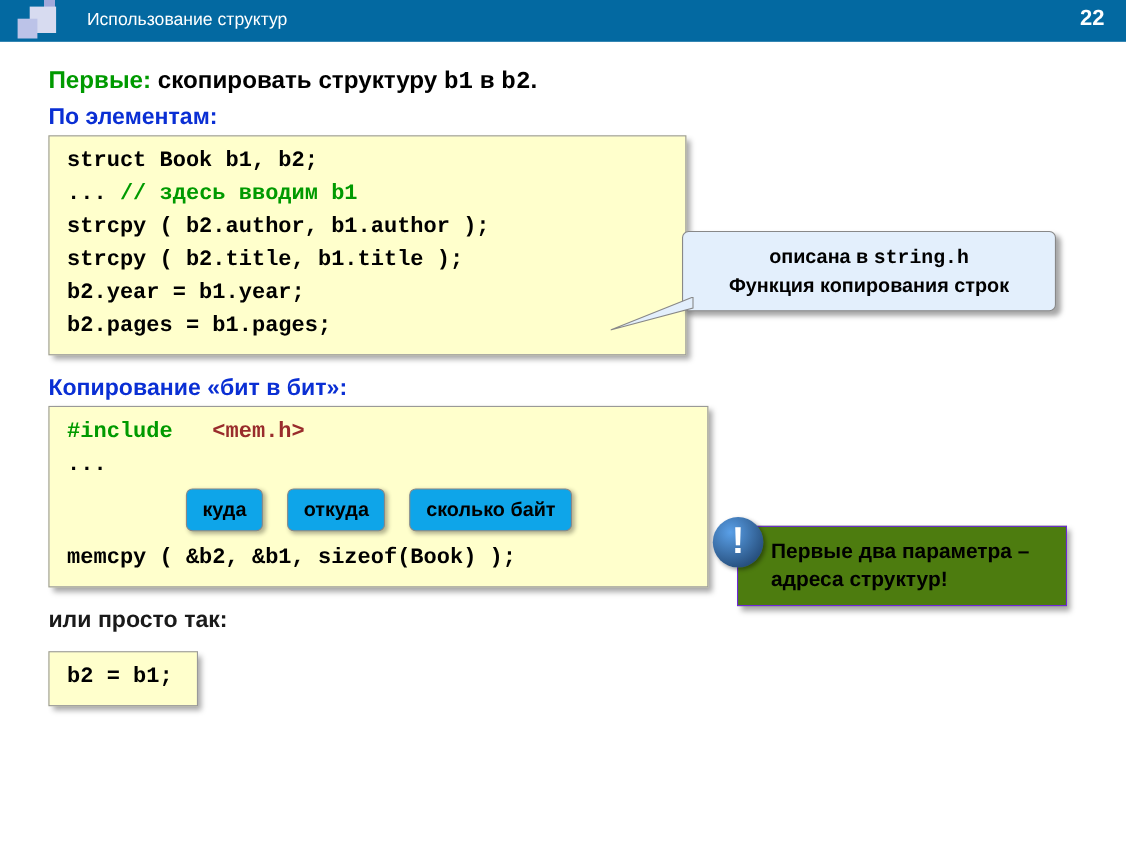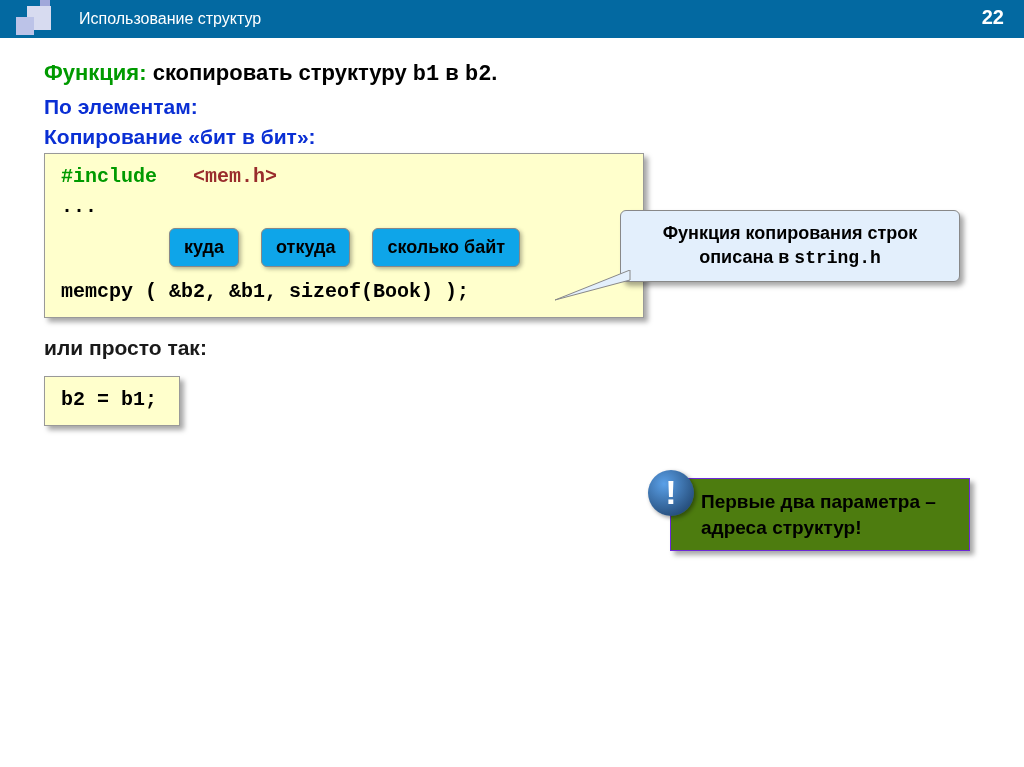--- a/index.html
+++ b/index.html
@@ -147,25 +147,33 @@
     <div class="sq sq2"></div>
   </div>
   <div class="header-title">Использование структур</div>
   <div class="page-number">22</div>
 </div>
 
 <div class="content">
 
 
   <div class="task-line">
-    <span class="task-label">Функция:</span><span> скопировать структуру </span><span class="mono-inline">b1</span><span> в </span><span class="mono-inline">b2</span><span>.</span>
+    <span class="task-label">Первые:</span><span> скопировать структуру </span><span class="mono-inline">b1</span><span> в </span><span class="mono-inline">b2</span><span>.</span>
   </div>
 
   <div class="section-label">По элементам:</div>
 
+  <div class="code-box wide">
+    <div>struct Book b1, b2;</div>
+    <div><span>...   </span><span class="comment">// здесь вводим b1</span></div>
+    <div>strcpy ( b2.author, b1.author );</div>
+    <div>strcpy ( b2.title, b1.title );</div>
+    <div>b2.year = b1.year;</div>
+    <div>b2.pages = b1.pages;</div>
+  </div>
 
   <div class="section-label">Копирование «бит в бит»:</div>
 
   <div class="code-box wide" style="width:600px;">
     <div><span class="preproc">#include </span><span class="angle">&lt;mem.h&gt;</span></div>
     <div>...</div>
     <div class="bubble-row" style="margin-left:108px;">
       <span class="label-bubble">куда</span>
       <span class="label-bubble">откуда</span>
       <span class="label-bubble">сколько байт</span>
@@ -175,22 +183,22 @@
 
   <div class="or-simple">или просто так:</div>
 
   <div class="code-box small">
     <div>b2 = b1;</div>
   </div>
 
 </div>
 
 <div class="callout" style="left:620px; top:210px; width:340px;">
+  <div><span>описана в </span><span class="mono-inline">string.h</span></div>
   <div>Функция копирования строк</div>
-  <div><span>описана в </span><span class="mono-inline">string.h</span></div>
 </div>
 <svg class="speech-tail" style="left:555px; top:270px;" width="80" height="40">
   <polygon points="0,30 75,10 75,0" fill="#e3effc" stroke="#888" stroke-width="1"></polygon>
 </svg>
 
 <div class="warn-box" style="left:670px; top:478px;">
   <span>Первые два параметра – адреса структур!</span>
 </div>
 <div class="exclaim-circle" style="left:648px; top:470px;">!</div>
 

